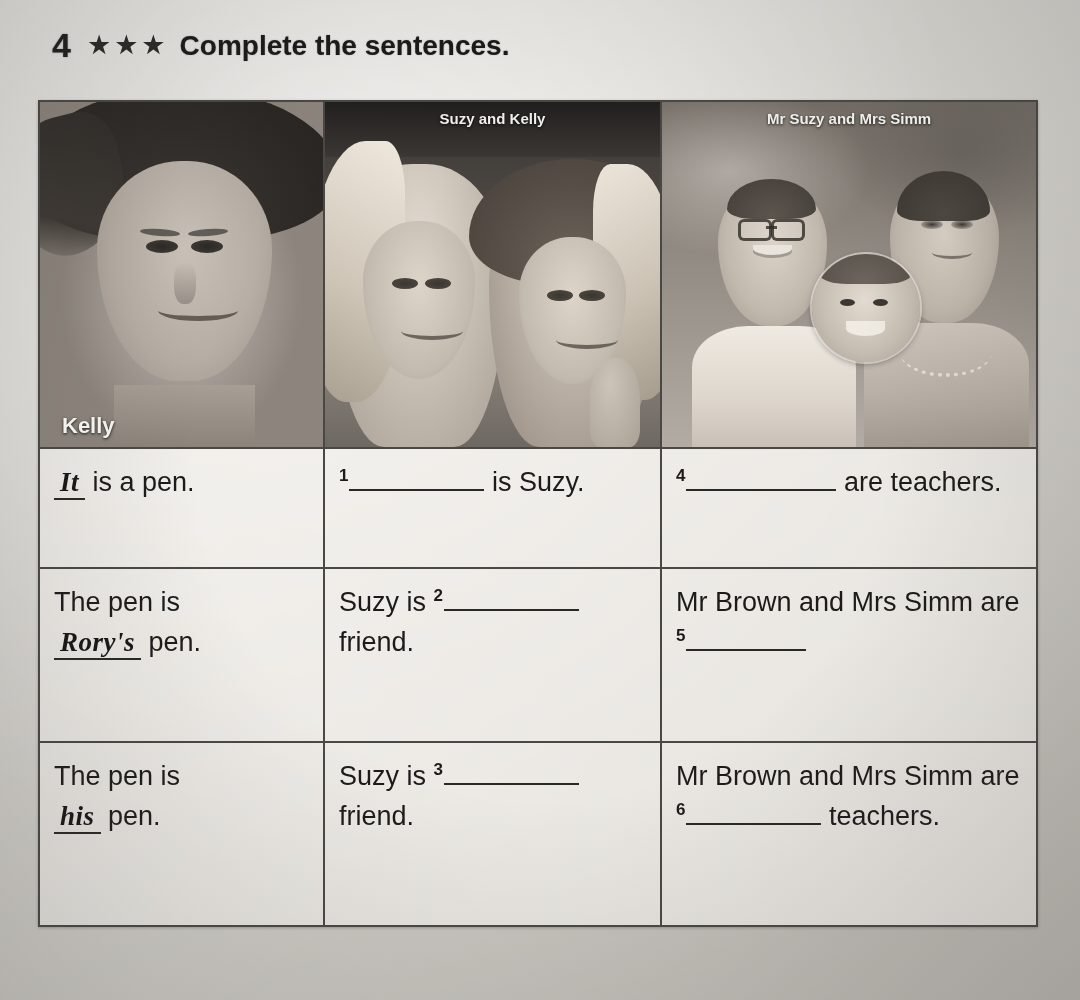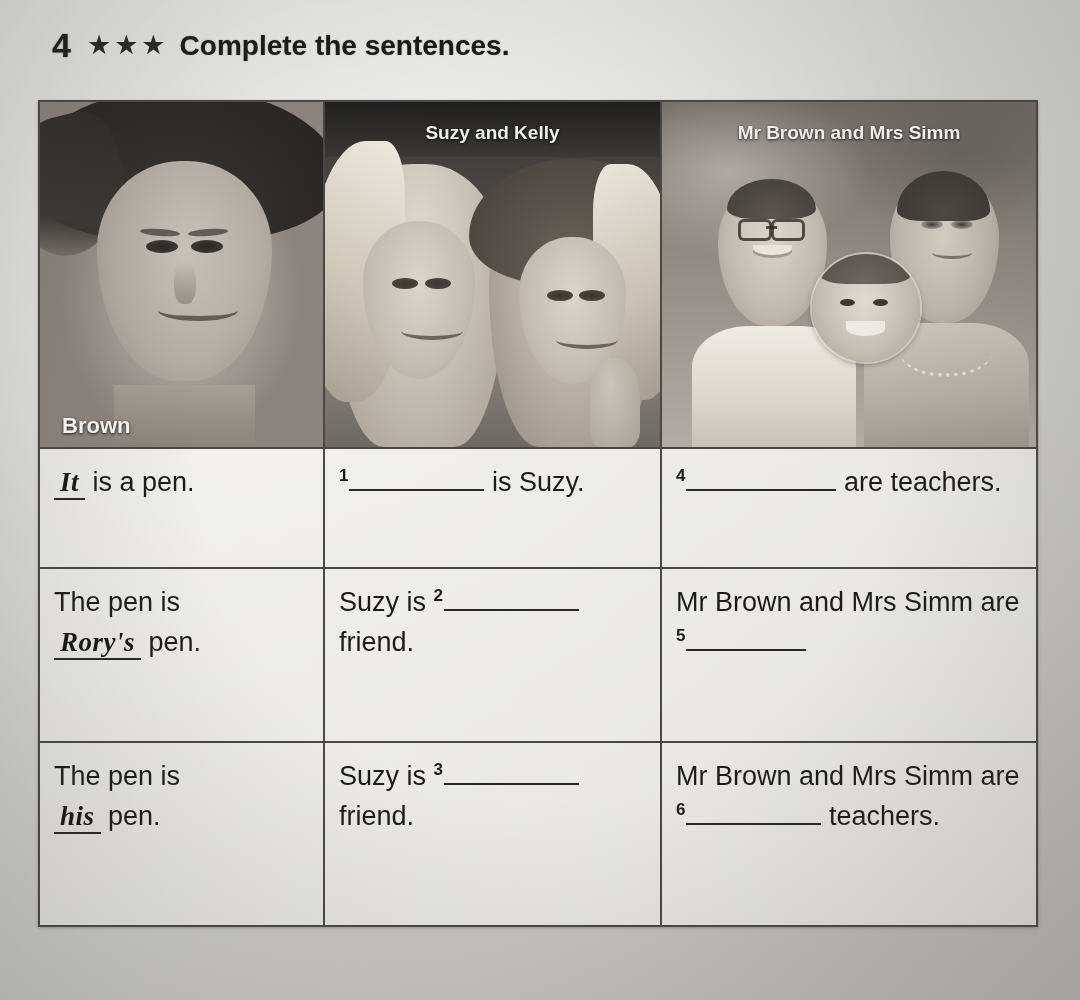--- a/index.html
+++ b/index.html
@@ -90,26 +90,25 @@
   .photo-cell.c1 { width: 285px; border-right: 2px solid #4a4845; }
   .photo-cell.c2 { width: 337px; border-right: 2px solid #4a4845; }
   .photo-cell.c3 { flex: 1; }
 
   .caption-top {
     position: absolute;
     top: 8px;
     left: 0;
     right: 0;
     text-align: center;
-    font-size: 19px;
+    font-size: 15px;
     font-weight: bold;
     color: #efeeea;
     text-shadow: 0 1px 3px rgba(0,0,0,0.8);
     z-index: 4;
-    margin-top: 12px;
   }
   .caption-bottom {
     position: absolute;
     bottom: 8px;
     font-size: 22px;
     font-weight: bold;
     color: #f1f0ec;
     text-shadow: 0 1px 3px rgba(0,0,0,0.85);
     z-index: 4;
   }
@@ -419,21 +418,21 @@
           <div class="face">
             <div class="brow browL"></div>
             <div class="brow browR"></div>
             <div class="eyeL"></div>
             <div class="eyeR"></div>
             <div class="nose"></div>
             <div class="mouth"></div>
           </div>
           <div class="neck"></div>
         </div>
-        <div class="caption-bottom left">Brown</div>
+        <div class="caption-bottom left">Kelly</div>
       </div>
 
       <div class="photo-cell c2">
         <div class="ph2 blur-soft">
           <div class="band"></div>
           <div class="girl g1">
             <div class="gh"></div>
             <div class="hairL"></div>
             <div class="face2">
               <div class="e eL"></div>
@@ -481,21 +480,21 @@
             </div>
             <div class="necklace"></div>
           </div>
           <div class="ben-circle">
             <div class="bh"></div>
             <div class="be l"></div>
             <div class="be r"></div>
             <div class="bm"></div>
           </div>
         </div>
-        <div class="caption-top">Mr Brown and Mrs Simm</div>
+        <div class="caption-top">Mr Suzy and Mrs Simm</div>
       </div>
 
     </div>
 
     <div class="text-row r1">
       <div class="tcell c1">
         <span class="hand-ans">It</span><span> is a pen.</span>
       </div>
       <div class="tcell c2">
         <sup class="num">1</sup><span class="blank w-med"></span><span> is Suzy.</span>

